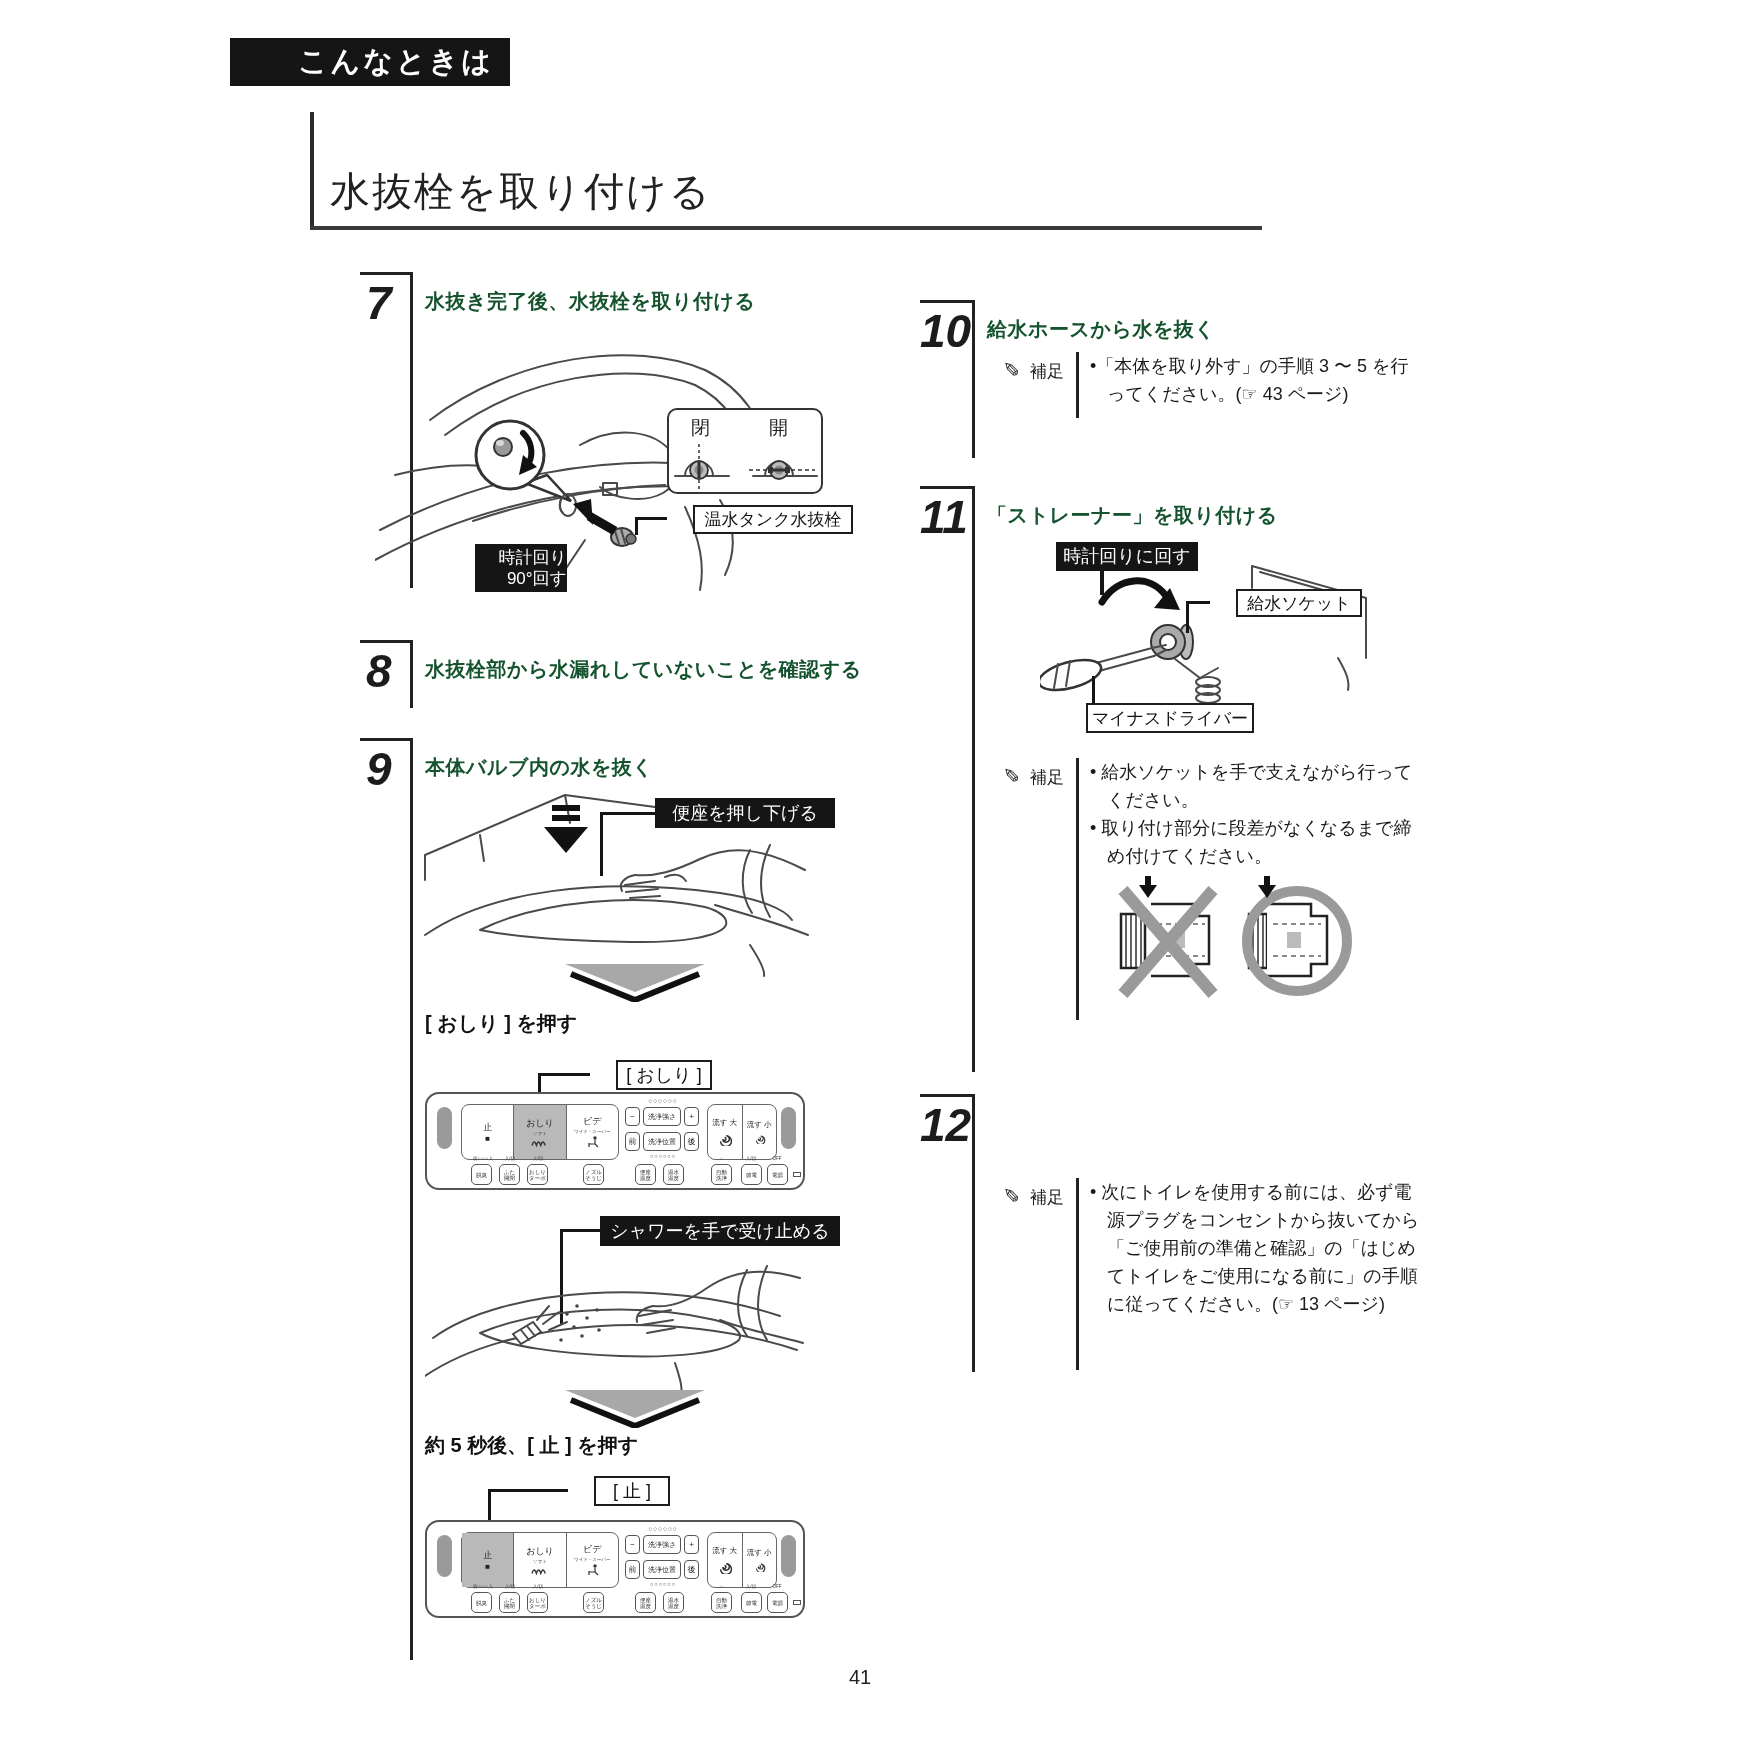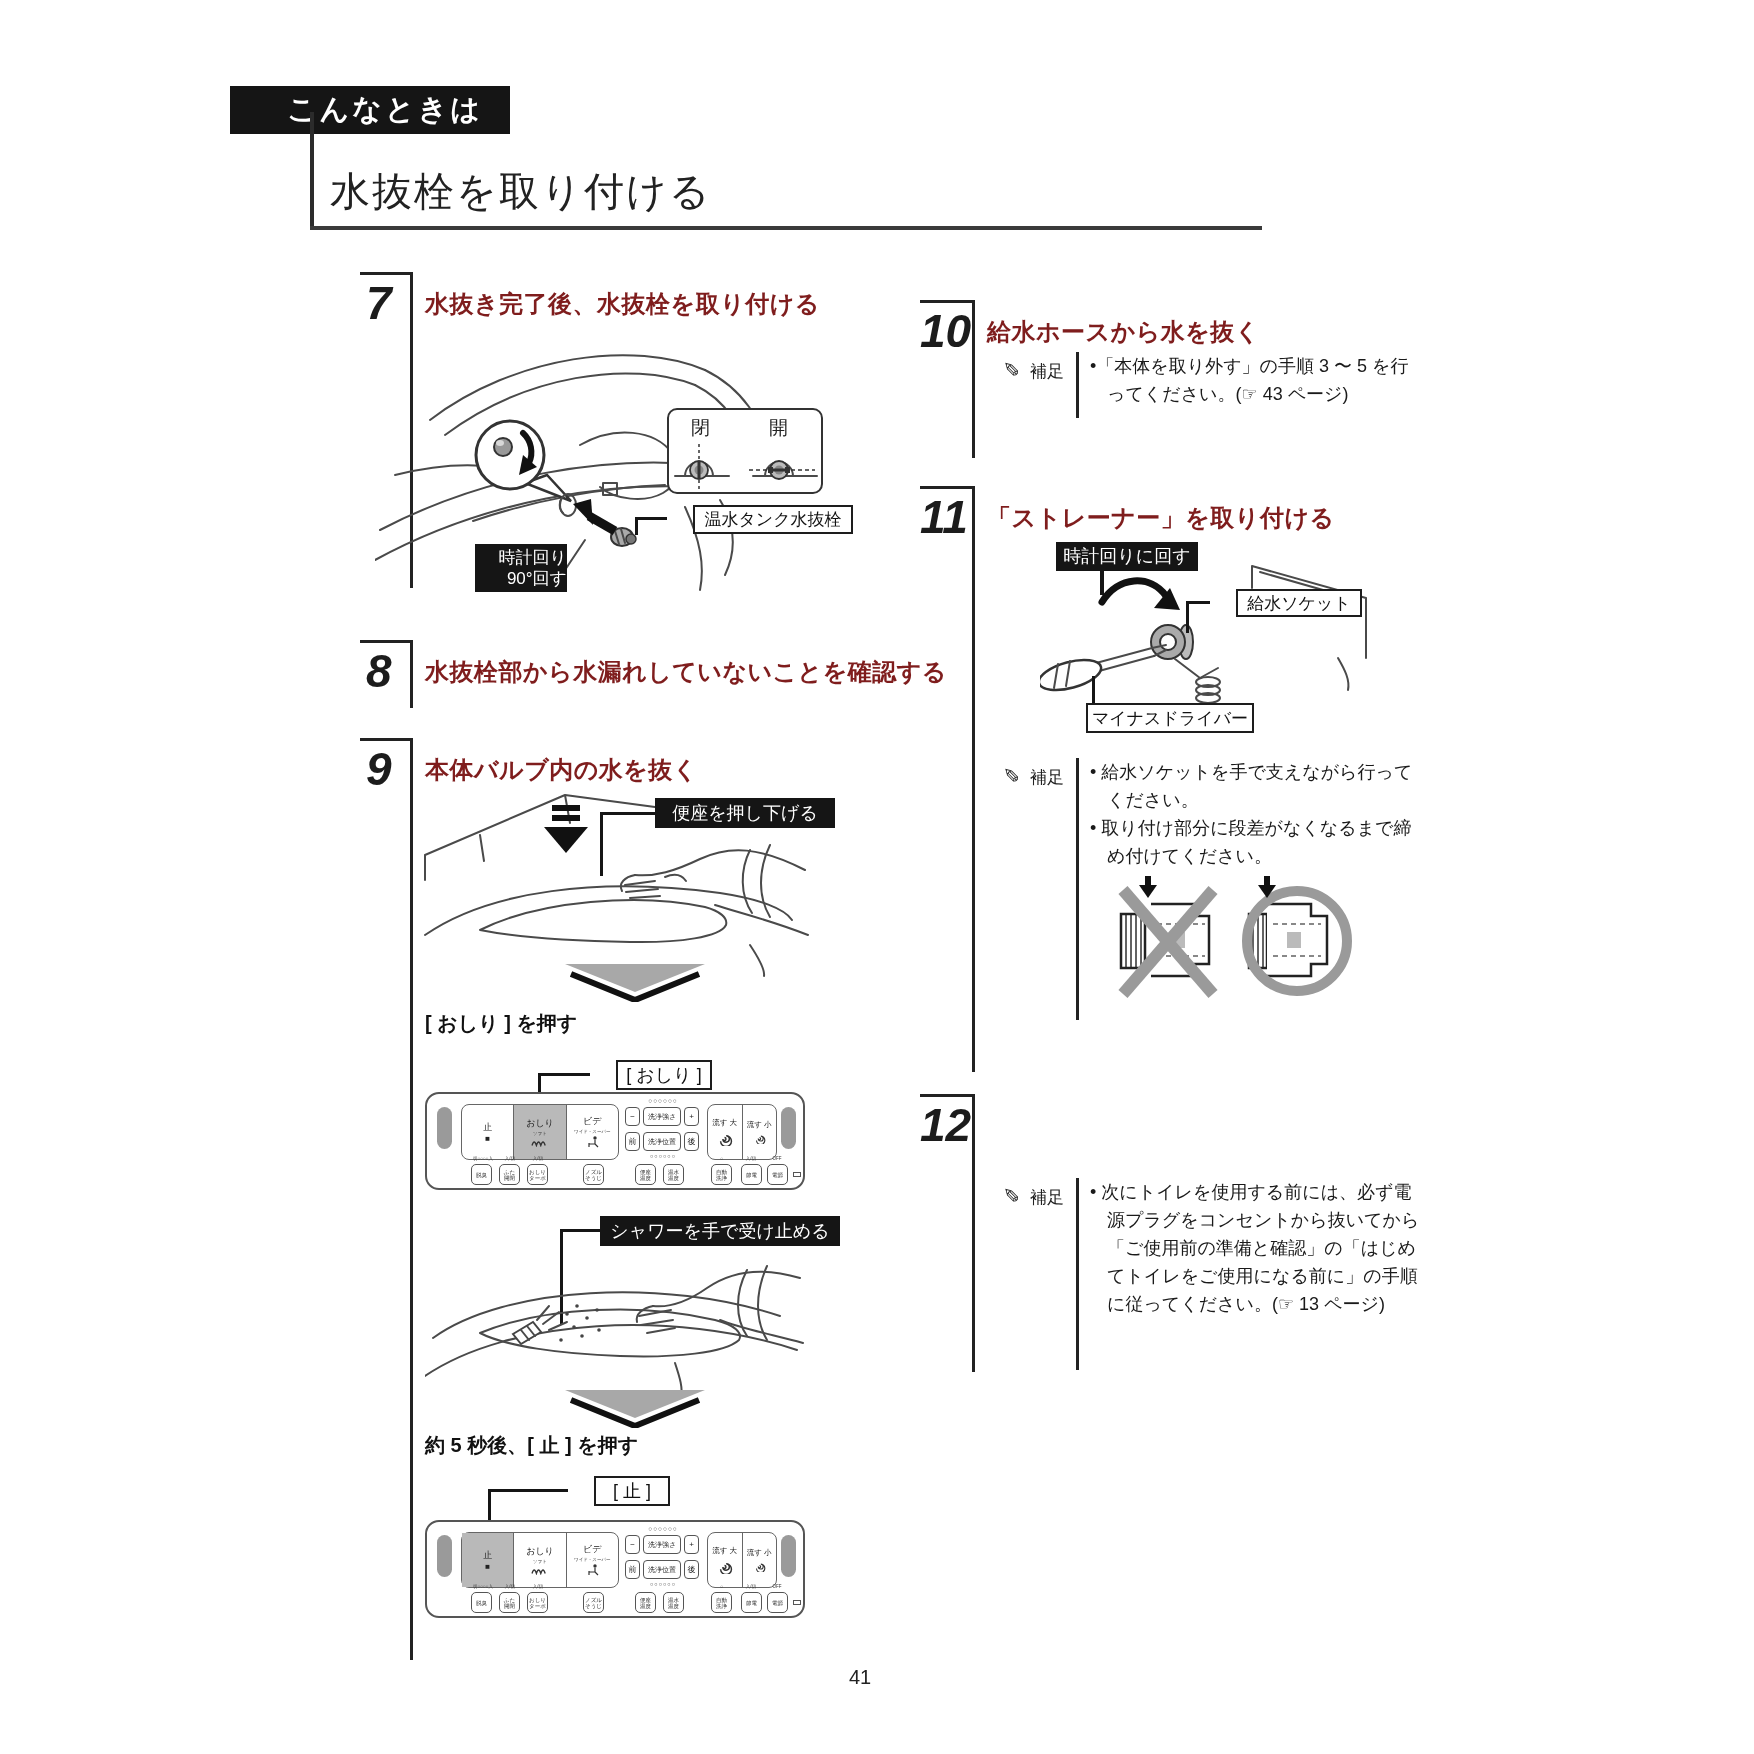--- a/index.html
+++ b/index.html
@@ -1,29 +1,29 @@
 <!DOCTYPE html>
 <html><head>
 <meta charset="utf-8">
 <style>
   html,body{margin:0;padding:0;background:#fff;}
   .page{position:relative;width:1754px;height:1754px;background:#ffffff;
         font-family:"Liberation Sans","DejaVu Sans",sans-serif;color:#111;overflow:hidden;}
   
   .banner{position:absolute;left:230px;top:38px;width:280px;height:48px;background:#151515;color:#fff;
-          display:flex;align-items:center;justify-content:flex-end;padding-right:27px;box-sizing:border-box;
-          font-size:29px;font-weight:bold;letter-spacing:3px;margin-top:48px;}
+          display:flex;align-items:center;justify-content:flex-end;padding-right:16px;box-sizing:border-box;
+          font-size:29px;font-weight:bold;letter-spacing:3px;}
   .title-vbar{position:absolute;left:310px;top:112px;width:4px;height:114px;background:#2b2b2b;}
   .page-title{position:absolute;left:330px;top:164px;font-size:40px;font-weight:500;letter-spacing:2px;color:#222;}
   .title-rule{position:absolute;left:310px;top:226px;width:952px;height:4px;background:#3a3a3a;}
   
   .step-top{position:absolute;height:3px;background:#222;}
   .step-v{position:absolute;width:3px;background:#222;}
   .step-num{position:absolute;font-size:46px;font-style:italic;font-weight:bold;color:#1c1c1c;line-height:1;}
-  .head{position:absolute;font-size:24px;font-weight:bold;color:#7f1d1d;white-space:nowrap;letter-spacing:.5px;}
+  .head{position:absolute;font-size:20px;font-weight:bold;color:#14532d;white-space:nowrap;letter-spacing:.5px;}
   .head.wrap{white-space:normal;line-height:28px;}
   .subhead{position:absolute;font-size:20px;font-weight:bold;color:#111;white-space:nowrap;}
   
   .blabel{position:absolute;background:#151515;color:#fff;display:flex;align-items:center;justify-content:center;
           text-align:center;font-size:17px;line-height:21px;}
   .wlabel{position:absolute;background:#fff;border:2.5px solid #1d1d1d;display:flex;align-items:center;
           justify-content:center;font-size:17px;box-sizing:border-box;white-space:nowrap;margin-left:28px;}
   .lead{position:absolute;background:#151515;}
   .inset{position:absolute;left:667px;top:408px;width:156px;height:86px;border:2.5px solid #333;border-radius:10px;
          background:#fff;box-sizing:border-box;}

